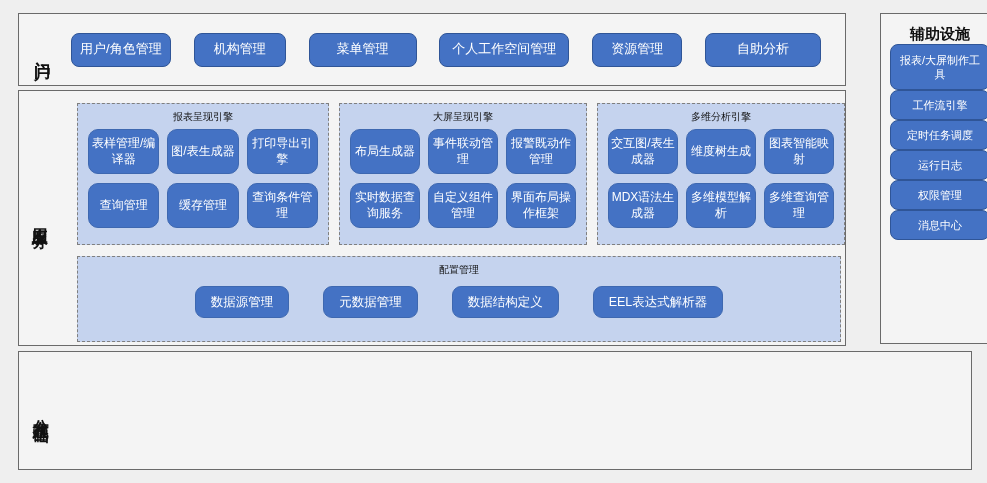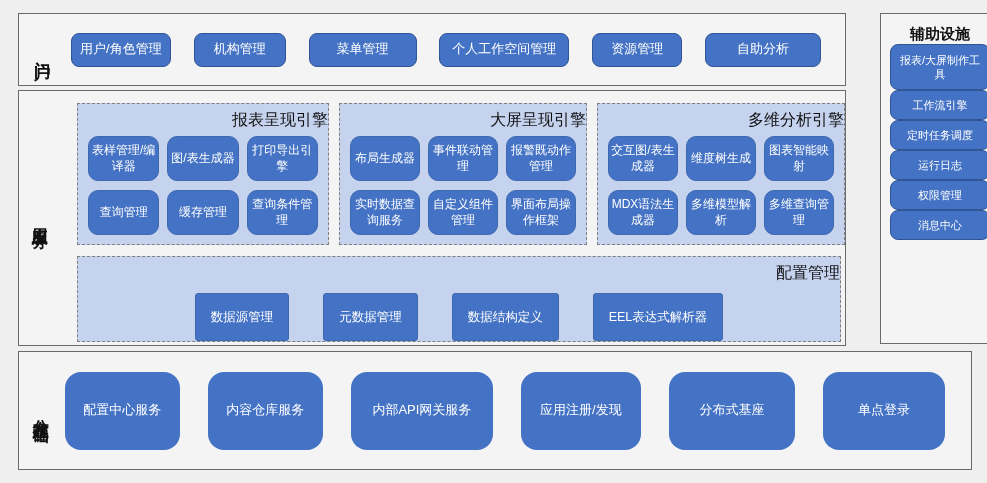--- a/index.html
+++ b/index.html
@@ -23,26 +23,26 @@
   .portal-btn{height:34px;border-radius:8px;border:1px solid var(--btn-border);font-size:13px}
   .pb-0{width:100px}.pb-1{width:92px}.pb-2{width:108px}.pb-3{width:130px}.pb-4{width:90px}.pb-5{width:116px}
 
   
   .apps-box{left:18px;top:90px;width:828px;height:256px}
   .apps-box .vlabel{position:absolute;left:12px;top:50%;transform:translateY(-50%)}
   .engines{position:absolute;left:58px;top:12px;display:flex;gap:10px}
   .panel{background:var(--panel-fill);border:1px dashed var(--panel-border)}
   .engine{width:252px;height:142px}
   .engine.e1,.engine.e2{width:248px}
-  .panel-title{text-align:right;font-size:16px;color:var(--text-dark);padding:6px 0 3px}
+  .panel-title{text-align:center;font-size:10px;color:var(--text-dark);padding:6px 0 3px}
   .engine-grid{display:grid;grid-template-columns:repeat(3,1fr);gap:9px 8px;padding:2px 10px 10px}
   .engine-btn{min-height:45px;border-radius:10px;border:1px solid #3E68B0;font-size:12px;padding:2px 2px}
   .config-panel{position:absolute;left:58px;top:165px;width:764px;height:86px}
   .config-btns{display:flex;justify-content:center;align-items:center;gap:34px;margin-top:6px}
-  .config-btn{height:48px;border-radius:3px;border:1px solid #3E68B0;font-size:12.5px;padding:0 15px}
+  .config-btn{height:32px;border-radius:9px;border:1px solid #3E68B0;font-size:12.5px;padding:0 15px}
 
   
   .aux-box{left:880px;top:13px;width:120px;height:331px;display:flex;flex-direction:column;
            align-items:center;padding:9px 9px 0;}
   .aux-title{font-weight:700;font-size:15px;color:var(--text-dark);padding-top:2px}
   .aux-btn{width:100%;min-height:30px;border-radius:8px;border:1px solid var(--btn-border);font-size:11px;padding:2px 4px}
   .aux-btn.tall{min-height:46px}
 
   
   .dist-box{left:18px;top:351px;width:954px;height:119px;display:flex;align-items:center;padding:0 26px 0 13px}
@@ -124,23 +124,15 @@
     <div class="btn aux-btn tall">报表/大屏制作工具</div>
     <div class="btn aux-btn">工作流引擎</div>
     <div class="btn aux-btn">定时任务调度</div>
     <div class="btn aux-btn">运行日志</div>
     <div class="btn aux-btn">权限管理</div>
     <div class="btn aux-btn">消息中心</div>
   </aside>
 
   <section class="box dist-box">
     <div class="vlabel">分布式基础</div>
-    <div class="dist-btns">
-      <div class="btn dist-btn db-0">配置中心服务</div>
-      <div class="btn dist-btn db-1">内容仓库服务</div>
-      <div class="btn dist-btn db-2">内部API网关服务</div>
-      <div class="btn dist-btn db-3">应用注册/发现</div>
-      <div class="btn dist-btn db-4">分布式基座</div>
-      <div class="btn dist-btn db-5">单点登录</div>
-    </div>
   </section>
 
 </div>
 
 </body></html>

